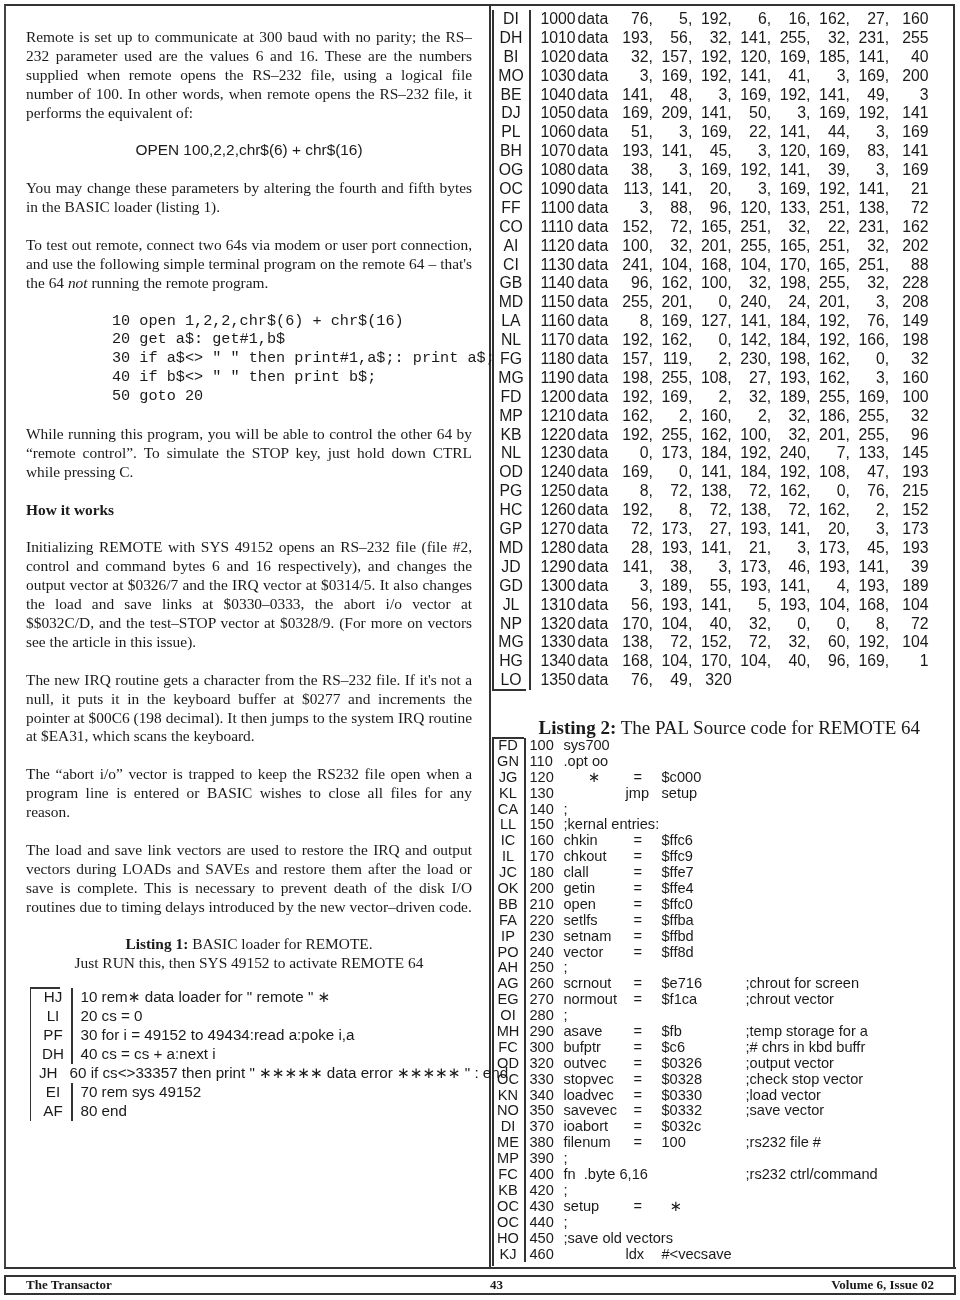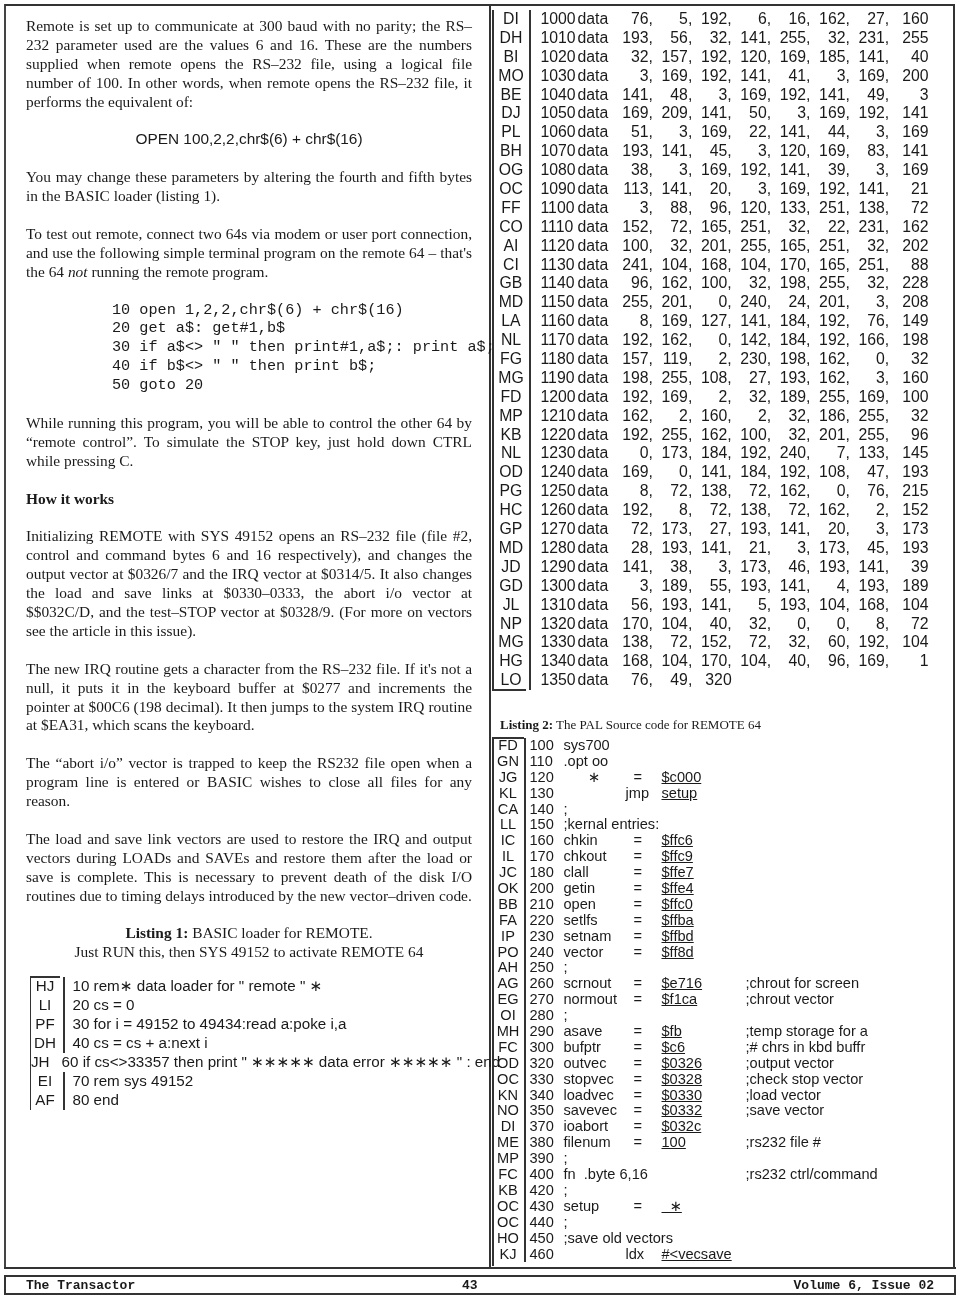--- a/index.html
+++ b/index.html
@@ -7,68 +7,68 @@
   .serif { font-family: "Liberation Serif", "DejaVu Serif", serif; }
   .sans { font-family: "Liberation Sans", "DejaVu Sans", sans-serif; }
 
   .page-frame { position: absolute; left: 5px; top: 4px; width: 950px; height: 1264px;
     border-top: 2px solid #333; border-right: 2px solid #333; box-sizing: border-box; }
   .left-rule { position: absolute; left: 4px; top: 4px; width: 2px; height: 1264px; background: #444; }
   .col-divider { position: absolute; left: 489px; top: 4px; width: 2px; height: 1264px; background: #333; }
   .bottom-rule { position: absolute; left: 4px; top: 1267px; width: 952px; height: 2px; background: #333; }
 
   
-  .left-col { position: absolute; left: 26px; top: 17px; width: 446px; }
+  .left-col { position: absolute; left: 26px; top: 28px; width: 446px; }
   .para { font-size: 15.4px; line-height: 18.9px; text-align: justify; margin: 0 0 18.9px 0; }
   .center-code { font-size: 15.4px; line-height: 18.9px; text-align: center; margin: 0 0 18.9px 0; }
   .basic-prog { margin: 0 0 18.9px 86px; font-size: 15.2px; line-height: 18.9px; font-family: Liberation Mono, monospace; }
   .basic-prog div { white-space: pre; }
   .heading { font-weight: bold; font-size: 15.4px; line-height: 18.9px; margin: 0 0 18.9px 0; }
   .caption { text-align: center; font-size: 15.4px; line-height: 18.5px; margin: 0 0 16px 0; }
   .caption b { font-weight: bold; }
 
   .listing1 { position: relative; margin-left: 4px; }
   .listing1 .row { display: flex; font-size: 15.2px; line-height: 18.9px; height: 18.9px; }
-  .listing1 .chk { width: 28px; text-align: center; border-left: 1.5px solid #333; }
+  .listing1 .chk { width: 28px; text-align: center; border-left: 1.5px solid #333; padding-left: 8px; }
   .listing1 .sep { width: 1.5px; background: #333; margin: 0 8px 0 4px; }
   .listing1 .code { white-space: pre; }
   .listing1 .topcap { position: absolute; left: 0; top: -1px; width: 30px; height: 1.5px; background: #333; }
 
   
   .data-listing { position: absolute; left: 497px; top: 10px; }
   .data-listing .row { display: flex; font-size: 15.8px; line-height: 18.9px; height: 18.9px; }
   .data-listing .chk { width: 28px; text-align: center; }
   .data-listing .sep { width: 1.5px; background: #333; margin: 0 10px 0 4px; }
   .data-listing .num { width: 37px; }
   .data-listing .kw { width: 36px; }
   .data-listing .v { width: 39.4px; text-align: right; white-space: pre; }
   .data-box-left { position: absolute; left: 492px; top: 10px; width: 1.5px; height: 680px; background: #333; }
   .data-box-bottom { position: absolute; left: 492px; top: 689px; width: 34px; height: 1.5px; background: #333; }
 
-  .caption2 { position: absolute; left: 500px; top: 717px; width: 420px; text-align: left; font-size: 13px; }
+  .caption2 { position: absolute; left: 500px; top: 717px; width: 420px; text-align: right; font-size: 19px; }
 
   
   .pal { position: absolute; left: 494px; top: 738px; }
   .pal .row { display: flex; font-size: 14.6px; line-height: 15.9px; height: 15.9px; }
   .pal .chk { width: 28px; text-align: center; }
   .pal .sep { width: 1.5px; background: #333; margin: 0 4px 0 2px; }
   .pal .ln { width: 34px; }
   .pal .c1 { width: 62px; white-space: pre; }
   .pal .c2 { width: 36px; white-space: pre; }
-  .pal .c3 { width: 84px; white-space: pre; text-decoration: underline; }
+  .pal .c3 { width: 84px; white-space: pre; }
   .pal .c4 { white-space: pre; }
   .pal .free { white-space: pre; }
   .pal-box-left { position: absolute; left: 492px; top: 738px; width: 1.5px; height: 528px; background: #333; }
   .pal-box-top { position: absolute; left: 492px; top: 737px; width: 32px; height: 1.5px; background: #333; }
 
   
   .footer { position: absolute; left: 4px; top: 1275px; width: 952px; height: 20px;
     border: 2px solid #333; box-sizing: border-box; display: flex; align-items: center; justify-content: space-between;
-    font-family: Liberation Mono, monospace; font-weight: bold; font-size: 13px; padding: 0 20px; }
-  .footer .pg { position: absolute; left: 456px; }
+    font-family: Liberation Serif, serif; font-weight: bold; font-size: 13px; padding: 0 20px; }
+  .footer .pg { position: absolute; left: 484px; }
 </style>
 </head>
 <body>
 
 <div class="left-rule"></div>
 <div class="page-frame"></div>
 <div class="col-divider"></div>
 <div class="bottom-rule"></div>
 
 <div class="left-col serif">

